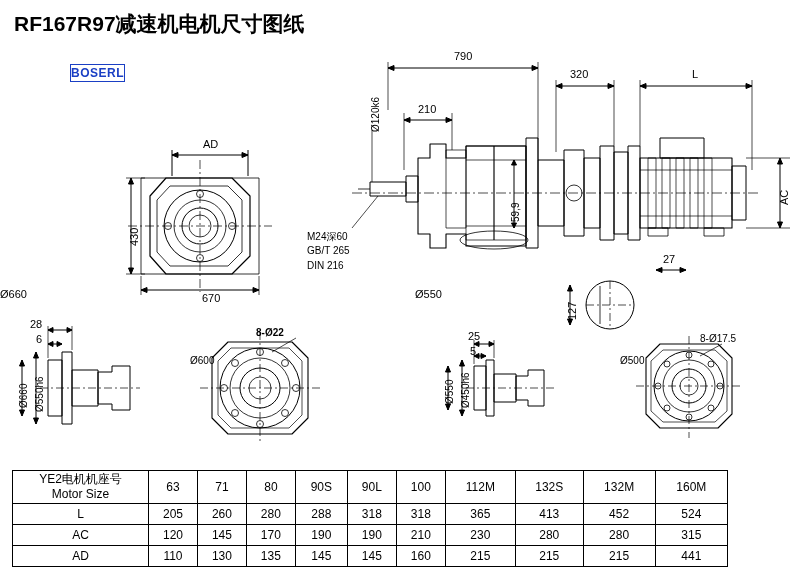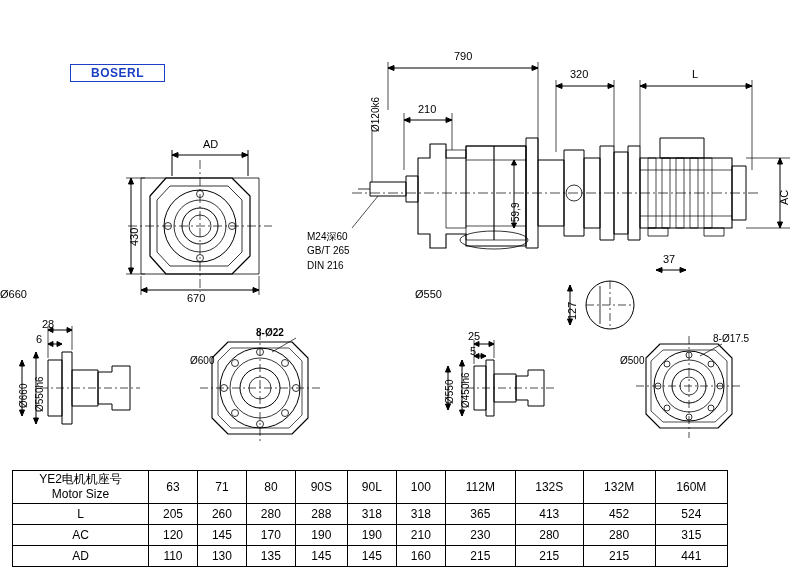--- a/index.html
+++ b/index.html
@@ -10,21 +10,21 @@
   }
   #page{position:relative;width:800px;height:586px;}
   .title{
     position:absolute;left:14px;top:10px;
     font-size:21px;font-weight:bold;letter-spacing:0px;
     font-family:"Liberation Sans", sans-serif;
   }
   .logo{
     position:absolute;left:70px;top:64px;
     border:1.5px solid #1a3fc4;color:#1a3fc4;
-    font-size:12px;font-weight:bold;padding:1px 20px;
+    font-size:12px;font-weight:bold;padding:1px 0;
     letter-spacing:0.5px;
   }
   svg.draw{position:absolute;left:0;top:0;width:800px;height:586px;}
   .lbl{
     position:absolute;font-size:11px;color:#000;white-space:nowrap;
     font-family:"Liberation Sans", sans-serif;
   }
   .lbl.sm{font-size:10px;}
   .rot90{transform:rotate(-90deg);transform-origin:left top;}
   
@@ -37,20 +37,21 @@
     font-family:"Liberation Sans", sans-serif;
   }
   .tbl td.head{width:135px;font-size:12px;line-height:15px;}
   .tbl tr.r1 td{height:32px;}
 </style>
 </head>
 <body>
 
 <div id="page">
 
+  <div class="title">RF167R97减速机电机尺寸图纸</div>
   <div class="logo">BOSERL</div>
 
   <svg class="draw" viewBox="0 0 800 586">
     <g fill="none" stroke="#000" stroke-width="1" stroke-linejoin="round">
 
       <line x1="172" y1="155" x2="248" y2="155"></line>
       <path d="M172 155 l6 -2.5 v5 z" fill="#000"></path>
       <path d="M248 155 l-6 -2.5 v5 z" fill="#000"></path>
       <line x1="172" y1="150" x2="172" y2="176"></line>
       <line x1="248" y1="150" x2="248" y2="176"></line>
@@ -248,50 +249,50 @@
       <circle cx="711" cy="408" r="3" stroke-width="0.8"></circle>
       <circle cx="667" cy="408" r="3" stroke-width="0.8"></circle>
       <line x1="636" y1="386" x2="742" y2="386" stroke-dasharray="8,3,2,3" stroke-width="0.7"></line>
       <line x1="689" y1="336" x2="689" y2="438" stroke-dasharray="8,3,2,3" stroke-width="0.7"></line>
       <line x1="700" y1="356" x2="722" y2="344" stroke-width="0.7"></line>
     </g>
   </svg>
 
   <div class="lbl" style="left:203px;top:138px;">AD</div>
   <div class="lbl rot90" style="left:128px;top:246px;">430</div>
-  <div class="lbl" style="left:187px;top:292px;text-align:center;">670</div>
+  <div class="lbl" style="left:202px;top:292px;text-align:center;">670</div>
 
   <div class="lbl" style="left:0px;top:288px;">Ø660</div>
-  <div class="lbl" style="left:30px;top:318px;margin-left:12px;">28</div>
+  <div class="lbl" style="left:30px;top:318px;">28</div>
   <div class="lbl" style="left:36px;top:333px;">6</div>
   <div class="lbl sm rot90" style="left:18px;top:408px;">Ø660</div>
   <div class="lbl sm rot90" style="left:34px;top:412px;">Ø550h6</div>
   <div class="lbl sm" style="left:190px;top:355px;">Ø600</div>
   <div class="lbl sm" style="left:256px;top:327px;font-weight:bold;">8-Ø22</div>
 
   <div class="lbl" style="left:454px;top:50px;">790</div>
   <div class="lbl" style="left:418px;top:103px;">210</div>
   <div class="lbl sm rot90" style="left:370px;top:132px;">Ø120k6</div>
   <div class="lbl sm" style="left:307px;top:230px;">M24深60</div>
   <div class="lbl sm" style="left:307px;top:245px;">GB/T 265</div>
   <div class="lbl sm" style="left:307px;top:260px;">DIN 216</div>
   <div class="lbl sm rot90" style="left:510px;top:222px;">59,9</div>
   <div class="lbl" style="left:570px;top:68px;">320</div>
   <div class="lbl" style="left:692px;top:68px;">L</div>
   <div class="lbl rot90" style="left:778px;top:205px;">AC</div>
-  <div class="lbl" style="left:663px;top:253px;">37</div>
+  <div class="lbl" style="left:663px;top:253px;">27</div>
   <div class="lbl rot90" style="left:566px;top:320px;">127</div>
   <div class="lbl" style="left:415px;top:288px;">Ø550</div>
 
   <div class="lbl" style="left:468px;top:330px;">25</div>
   <div class="lbl" style="left:470px;top:345px;">5</div>
   <div class="lbl sm rot90" style="left:444px;top:404px;">Ø550</div>
   <div class="lbl sm rot90" style="left:460px;top:408px;">Ø450h6</div>
   <div class="lbl sm" style="left:620px;top:355px;">Ø500</div>
-  <div class="lbl sm" style="left:700px;top:333px;margin-left:13px;">8-Ø17.5</div>
+  <div class="lbl sm" style="left:700px;top:333px;">8-Ø17.5</div>
 
   <table class="tbl">
     <tbody>
         <tr class="r1">
       <td class="head">
         <div>YE2电机机座号</div>
         <div>Motor Size</div>
       </td>
       <td>63</td>
       <td>71</td>

